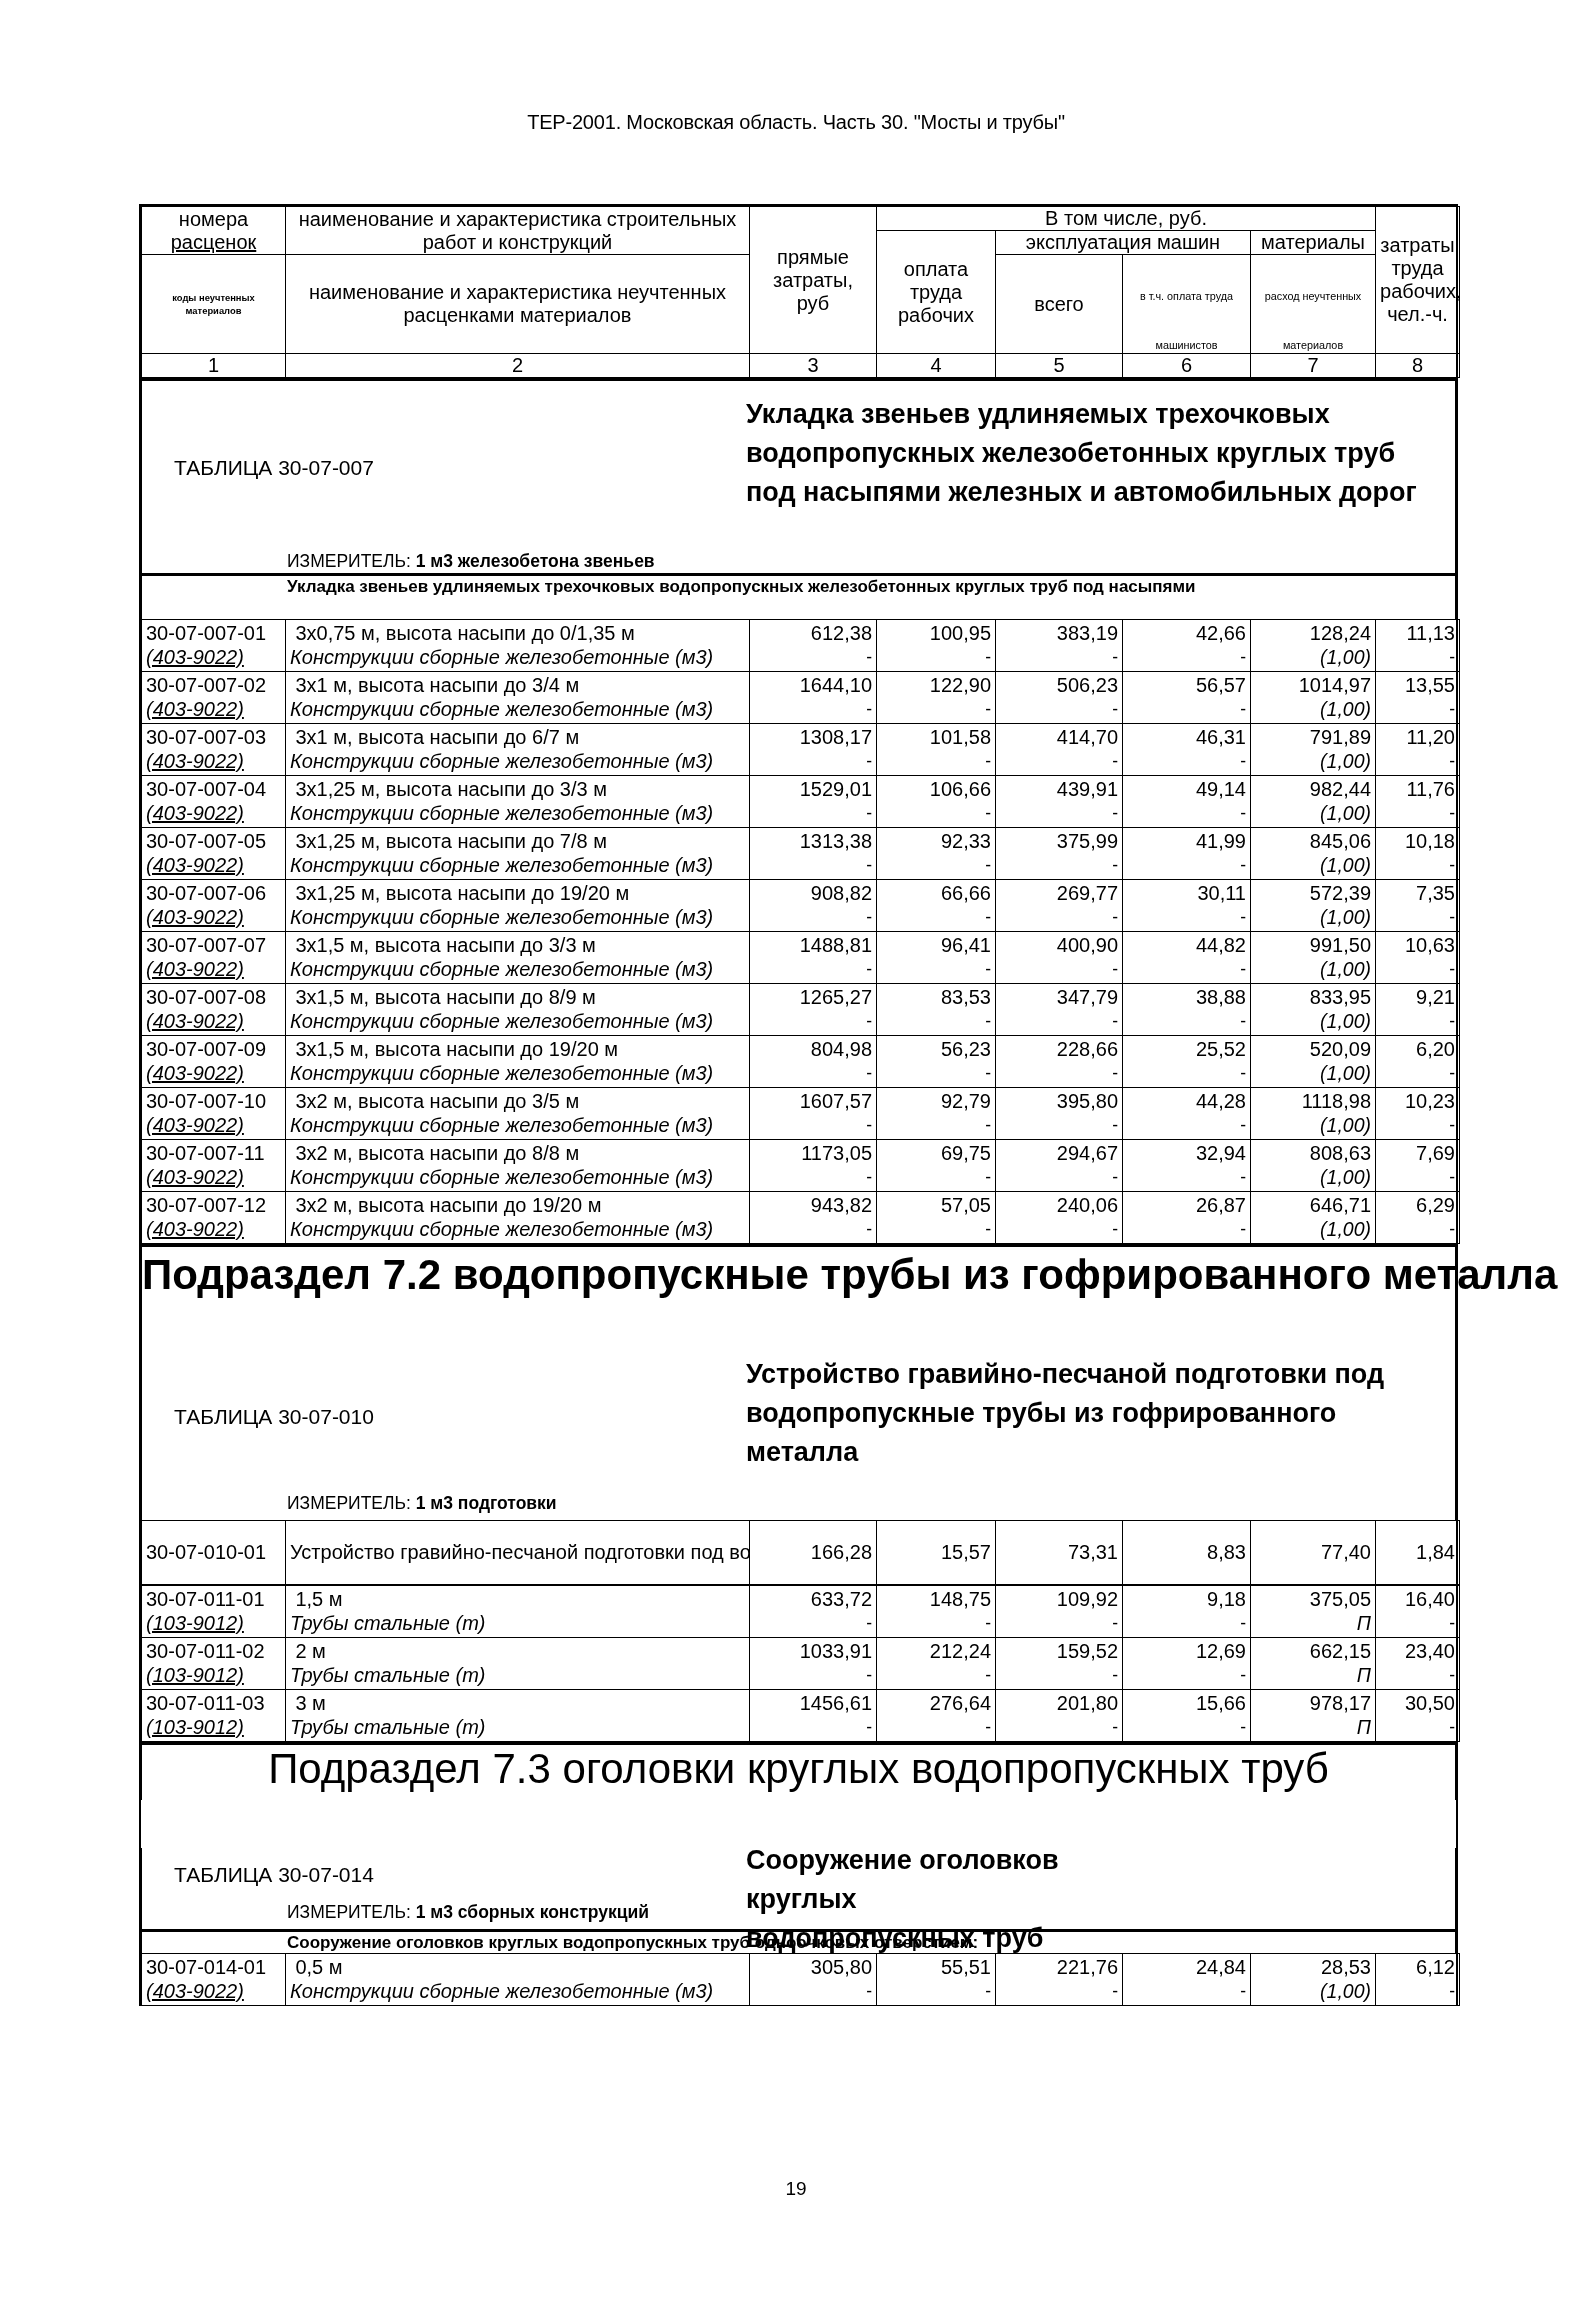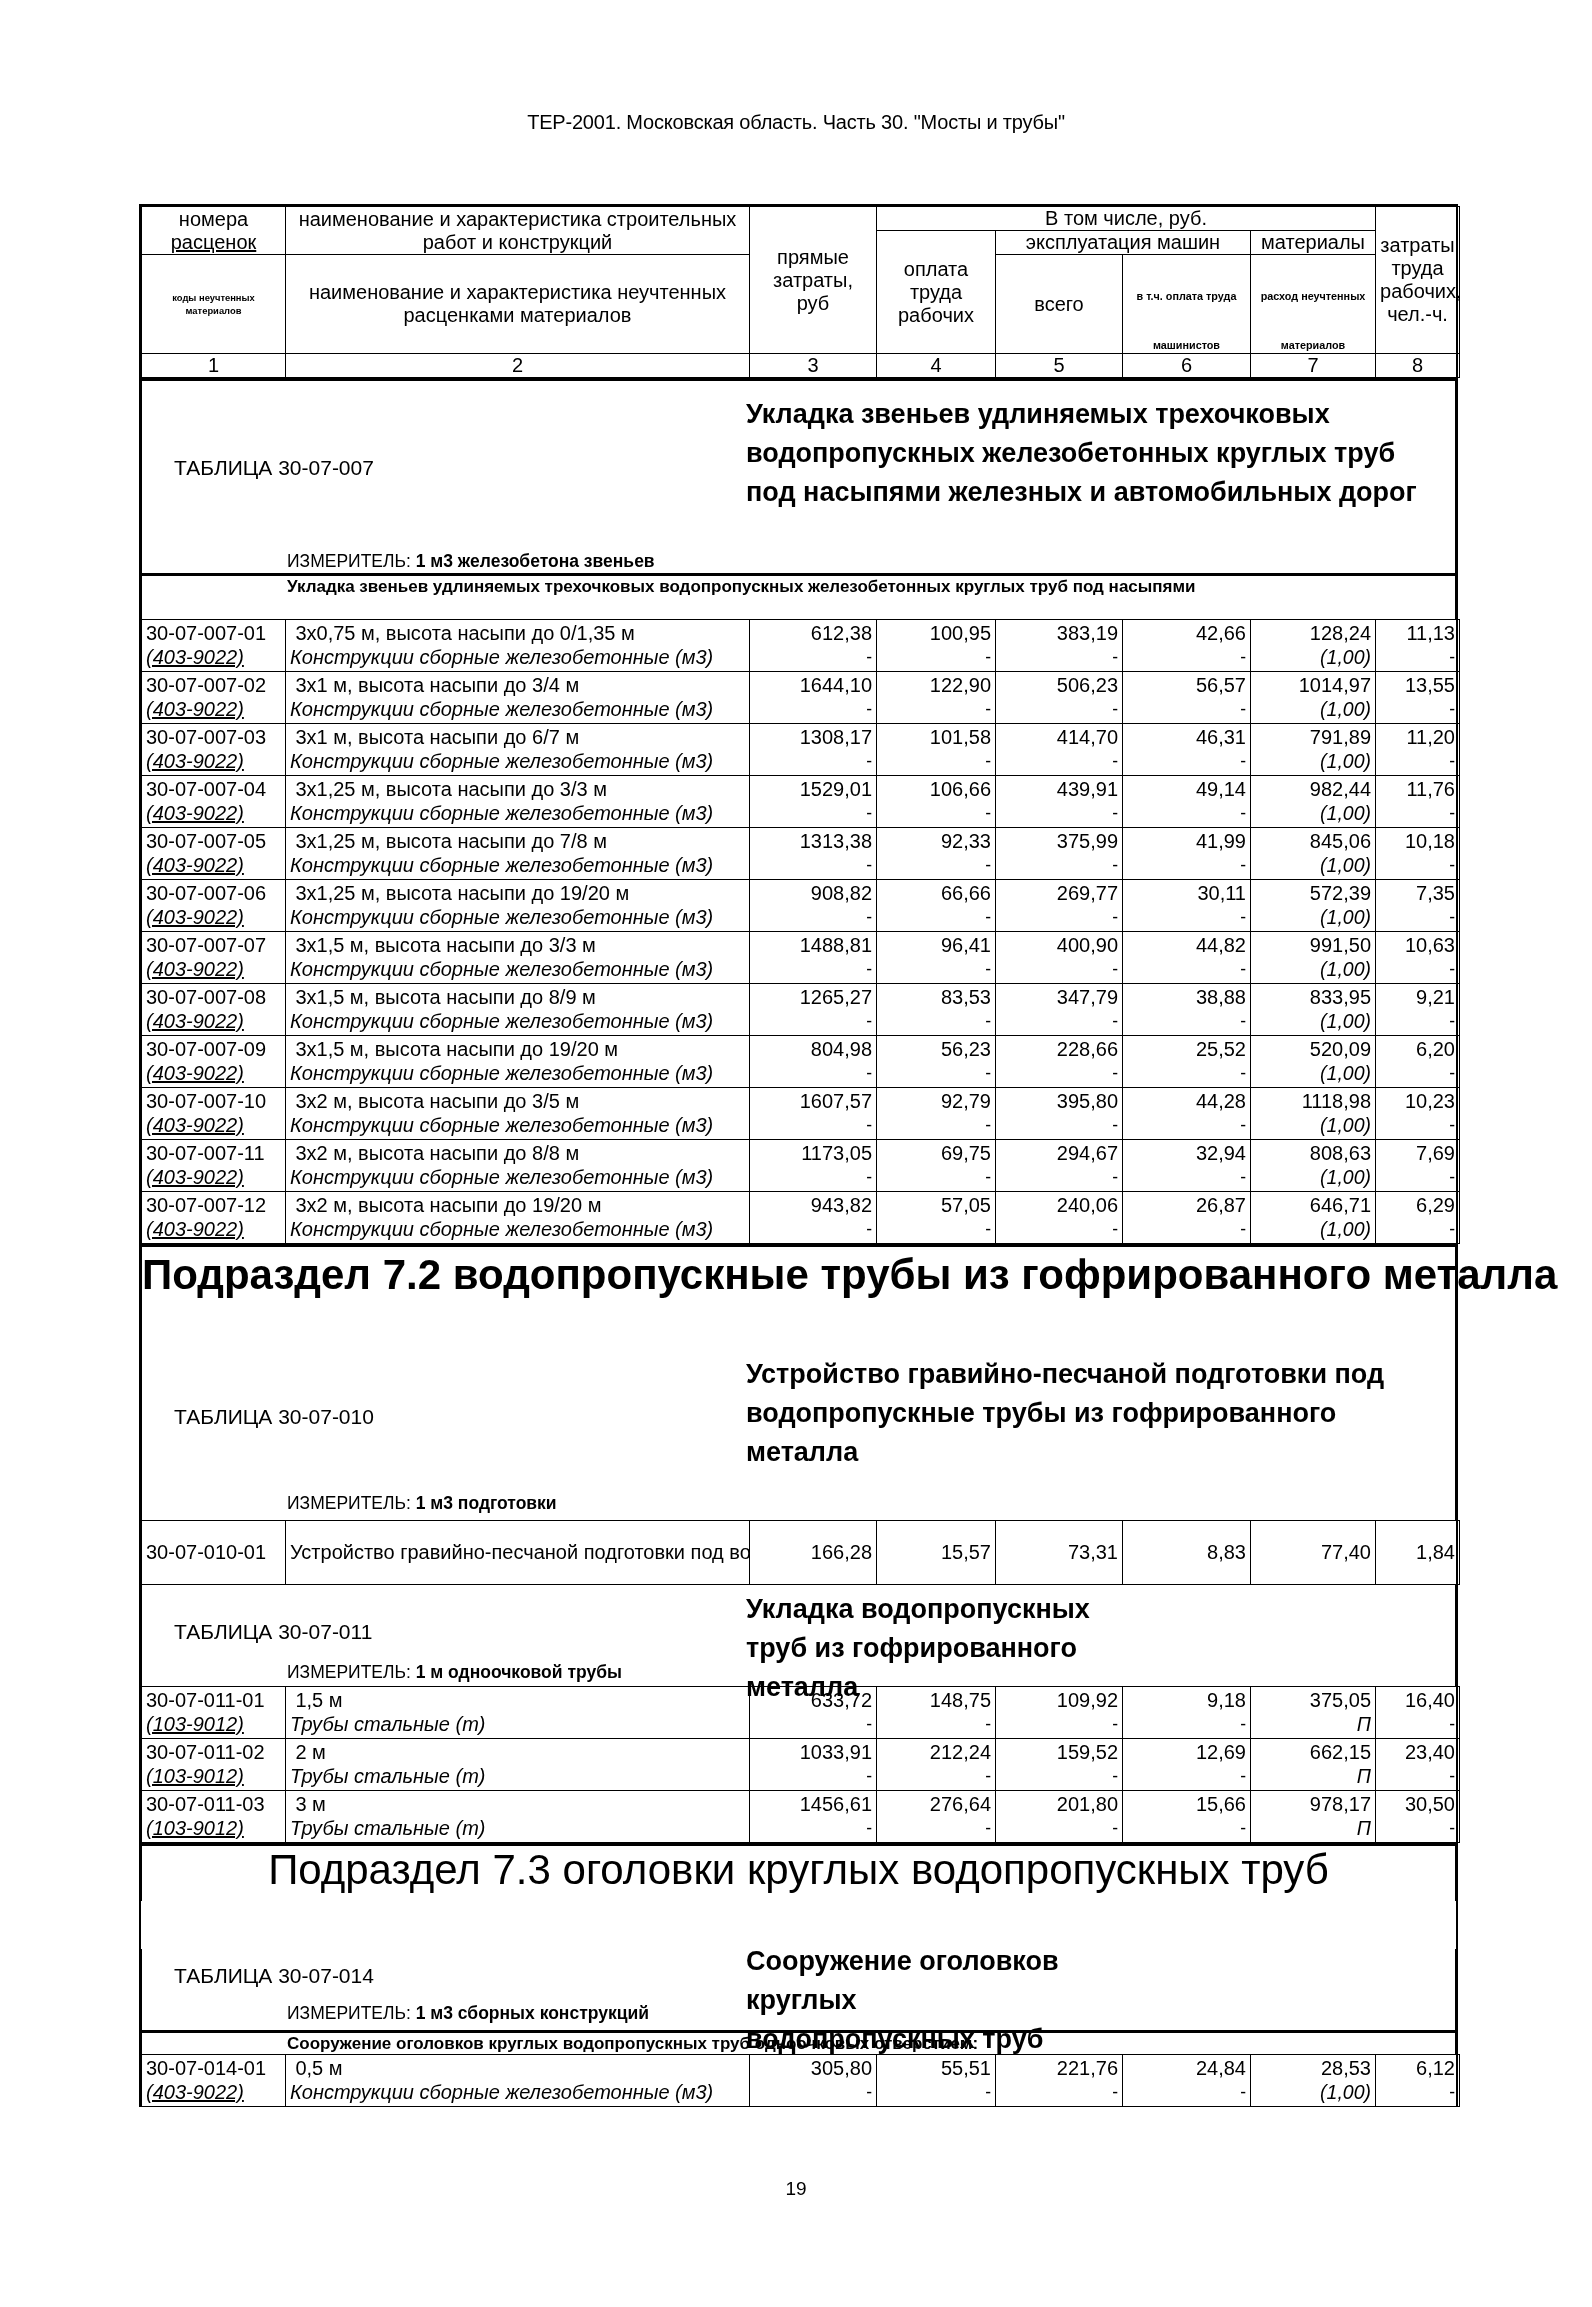--- a/index.html
+++ b/index.html
@@ -15,21 +15,21 @@
     position: absolute; left: 139px; top: 204px; width: 1319px;
     border: 2px solid #000; box-sizing: border-box; border-bottom: none;
   }
   table.grid { border-collapse: collapse; width: 100%; table-layout: fixed; }
   table.grid td {
     border: 1.3px solid #000; padding: 0 4px; font-size: 20px; vertical-align: middle;
     box-sizing: border-box; overflow: hidden; white-space: nowrap;
   }
   .hdr td { text-align: center; line-height: 23px; }
   .hdr .tiny { font-size: 9.4px; line-height: 13.5px; font-weight: bold; }
-  .hdr .small { font-size: 10.8px; line-height: 15px; font-weight: bold; margin-top: 34px; }
+  .hdr .small { font-size: 10.8px; line-height: 15px; font-weight: normal; margin-top: 34px; }
   .thick-top td { border-top-width: 3.4px; }
   .thick-bottom td { border-bottom-width: 3.4px; }
   .colnums td { text-align: center; height: 24px; font-size: 20px; line-height: 21.6px; }
 
   .block {
     position: relative; border-left: 1.3px solid #000; border-right: 1.3px solid #000;
     box-sizing: border-box;
   }
   .tbl-label { position: absolute; left: 32px; font-size: 21px; font-weight: normal; }
   .tbl-desc {
@@ -608,27 +608,20 @@
       <td class="num">166,28</td>
       <td class="num">15,57</td>
       <td class="num">73,31</td>
       <td class="num">8,83</td>
       <td class="num">77,40</td>
       <td class="num">1,84</td>
     </tr>
   </tbody>
     </table>
 
-  <div class="block" style="height:101px;">
-    <div class="tbl-label" style="top:35px">ТАБЛИЦА 30-07-011</div>
-    <div class="tbl-desc" style="top:5.4px; right:310px">Укладка водопропускных труб из гофрированного металла</div>
-    <div class="meter" style="top:77px">
-      <span>ИЗМЕРИТЕЛЬ:</span> <b>1 м одноочковой трубы</b>
-    </div>
-  </div>
   <table class="grid" id="t011">
     <colgroup>
       <col style="width:144px">
         <col style="width:464px">
         <col style="width:127px">
         <col style="width:119px">
       <col style="width:127px">
         <col style="width:128px">
         <col style="width:125px">
         <col style="width:84px">

